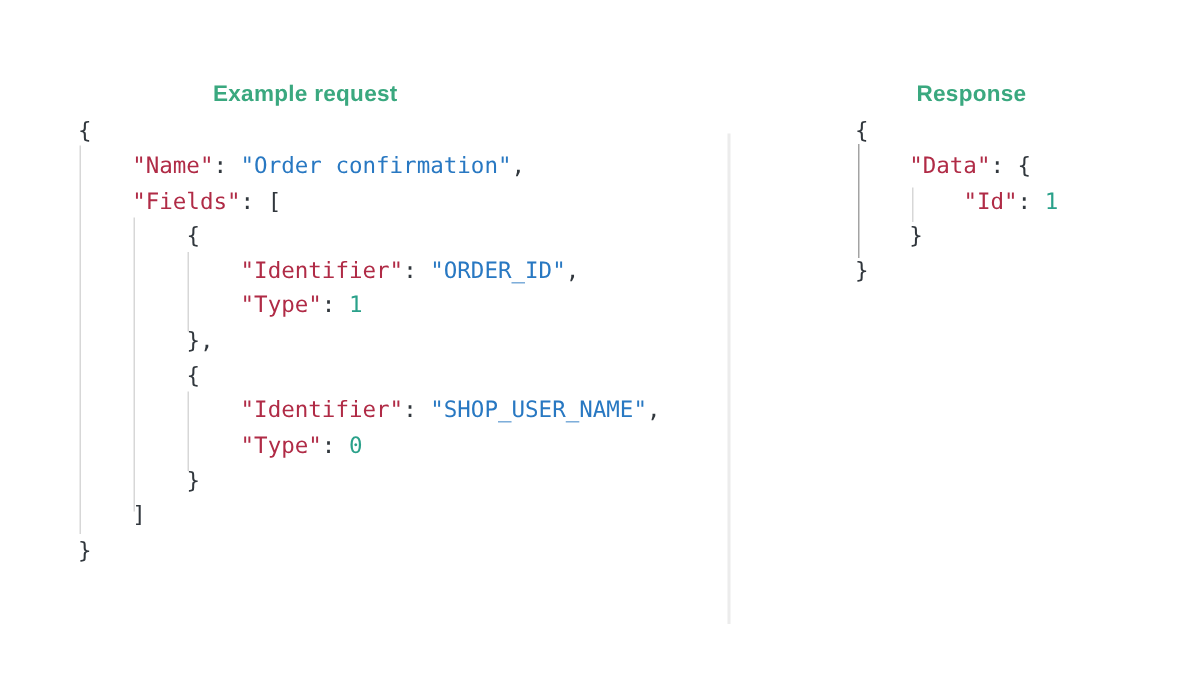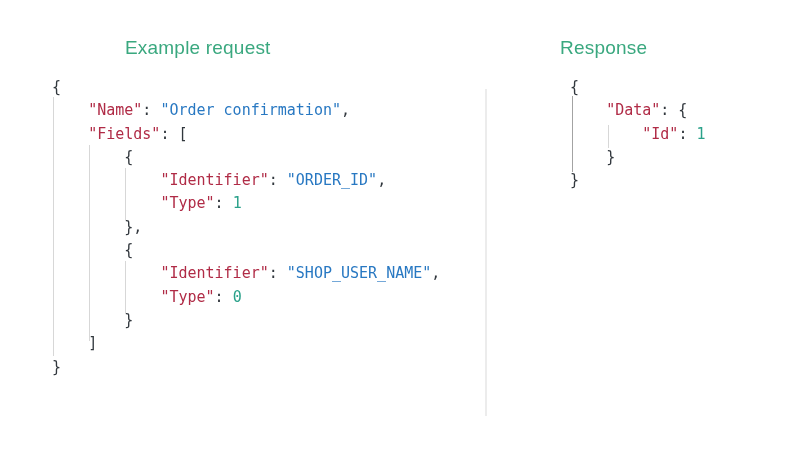--- a/index.html
+++ b/index.html
@@ -1,26 +1,26 @@
 <!DOCTYPE html>
 <html style="--color-background: #ffffff; --color-heading: #3aa87f; --color-key: #b02b46; --color-string: #2878c2; --color-number: #2aa18a; --color-punct: #31373d; --color-guide: #d7d7d7; --color-guide-active: #a3a3a3; --color-divider: #ececec;"><head>
 <meta charset="utf-8">
 <style>
   html,body{margin:0;padding:0;background:#ffffff;}
   .page{
     position:relative;width:800px;height:458px;background:var(--color-background,#fff);
     overflow:hidden;font-family:"Liberation Sans",sans-serif;
   }
   .panel-title{
-    position:absolute;top:37px;margin:0;
-    font-size:19px;font-weight:400;color:var(--color-heading);
+    position:absolute;top:37px;margin:17px;
+    font-size:15px;font-weight:700;color:var(--color-heading);
     letter-spacing:.2px;white-space:nowrap;
   }
   #title-request{left:125px;}
-  #title-response{left:560px;}
+  #title-response{left:594px;}
   .code{
     position:absolute;top:76px;
     font-family:"DejaVu Sans Mono","Liberation Mono",monospace;
     font-size:15px;line-height:23.3px;white-space:pre;
     color:var(--color-punct);
   }
   #code-request{left:52px;}
   #code-response{left:570px;}
   .line{height:23.3px;}
   .tk-key{color:var(--color-key);}

